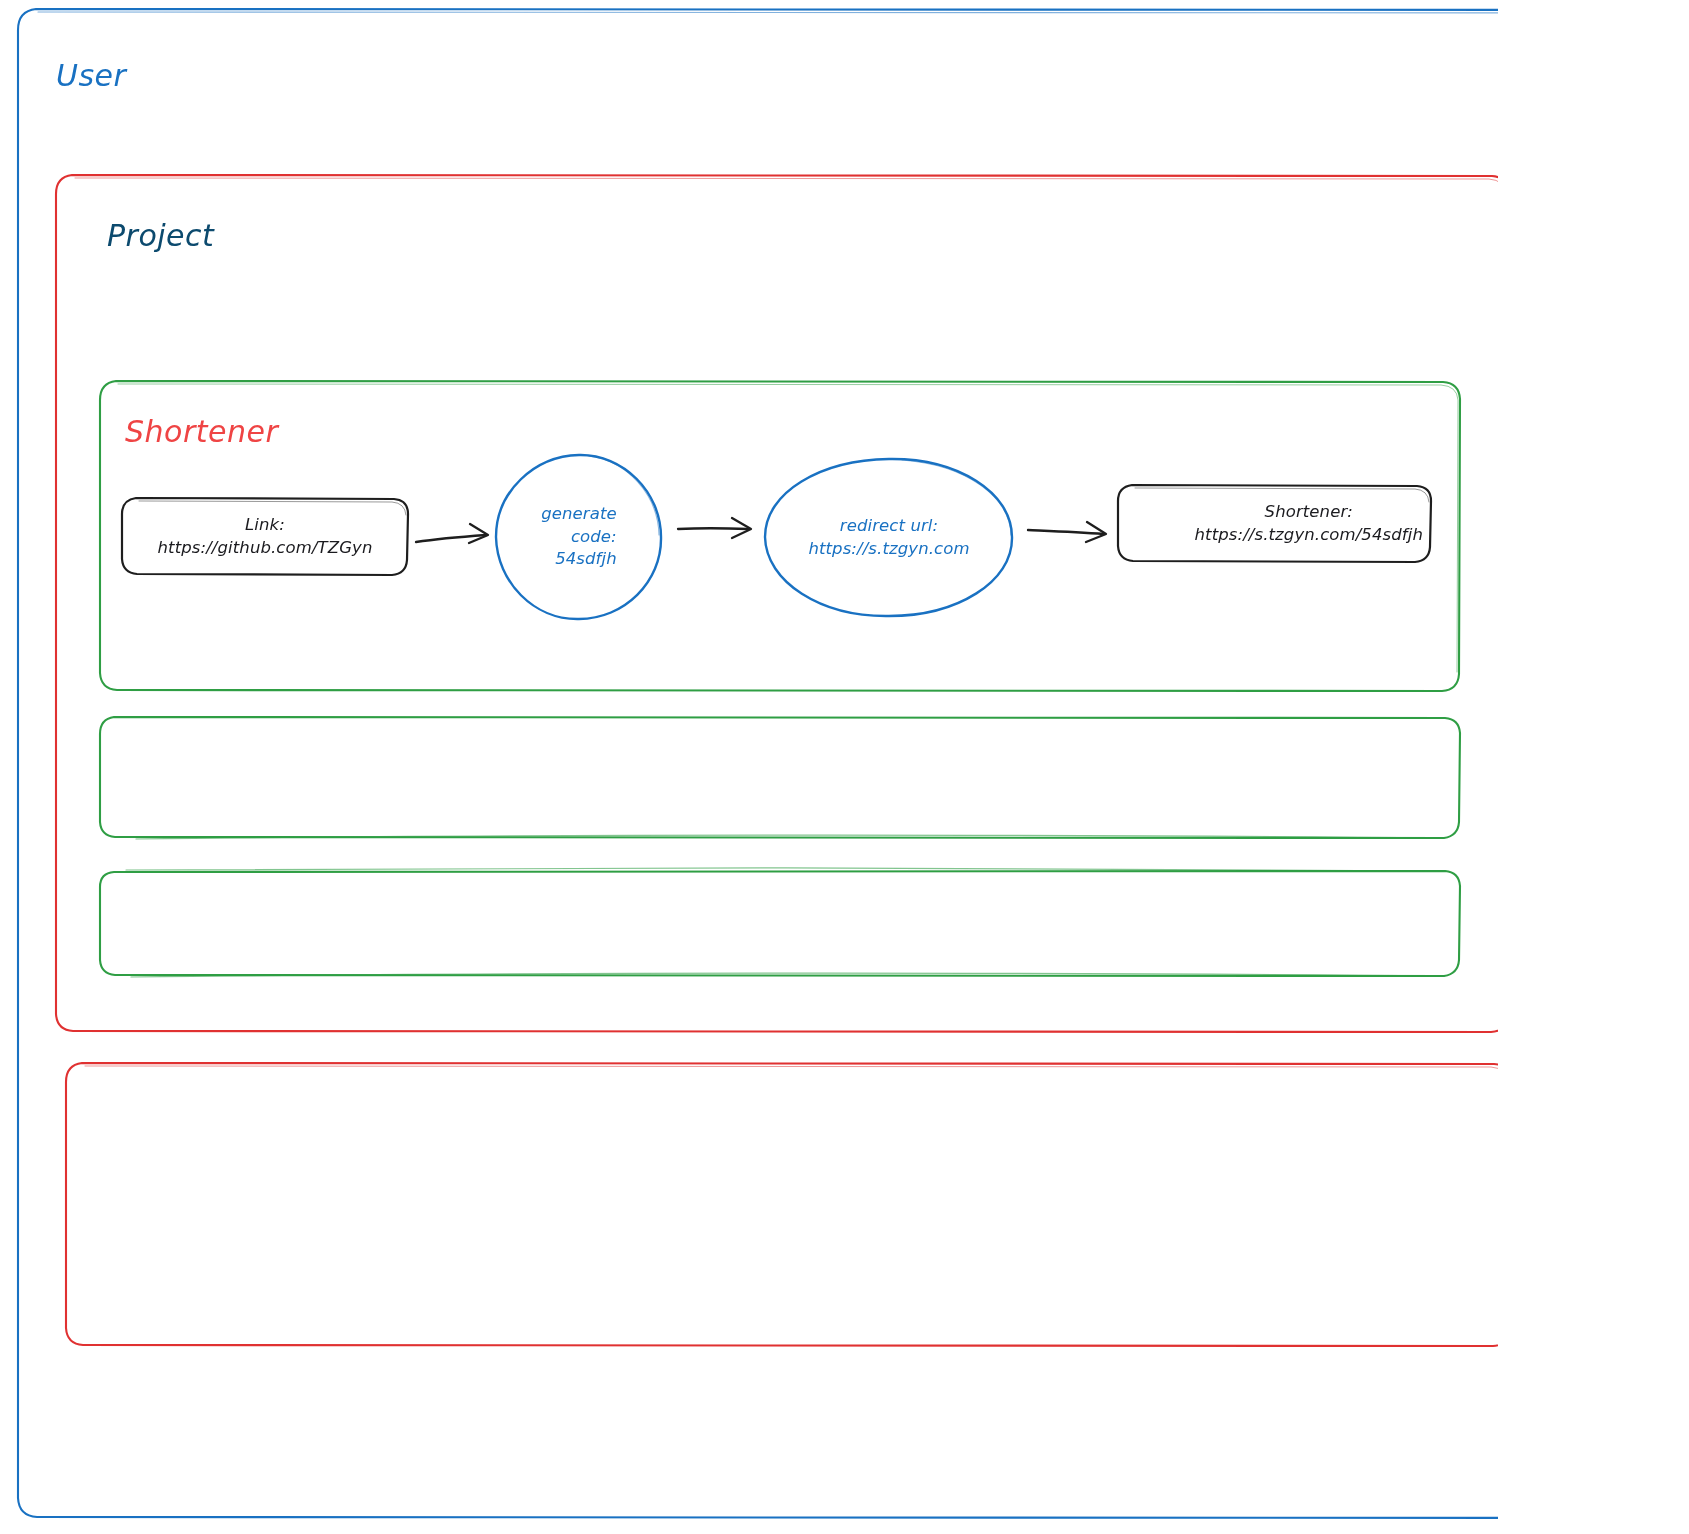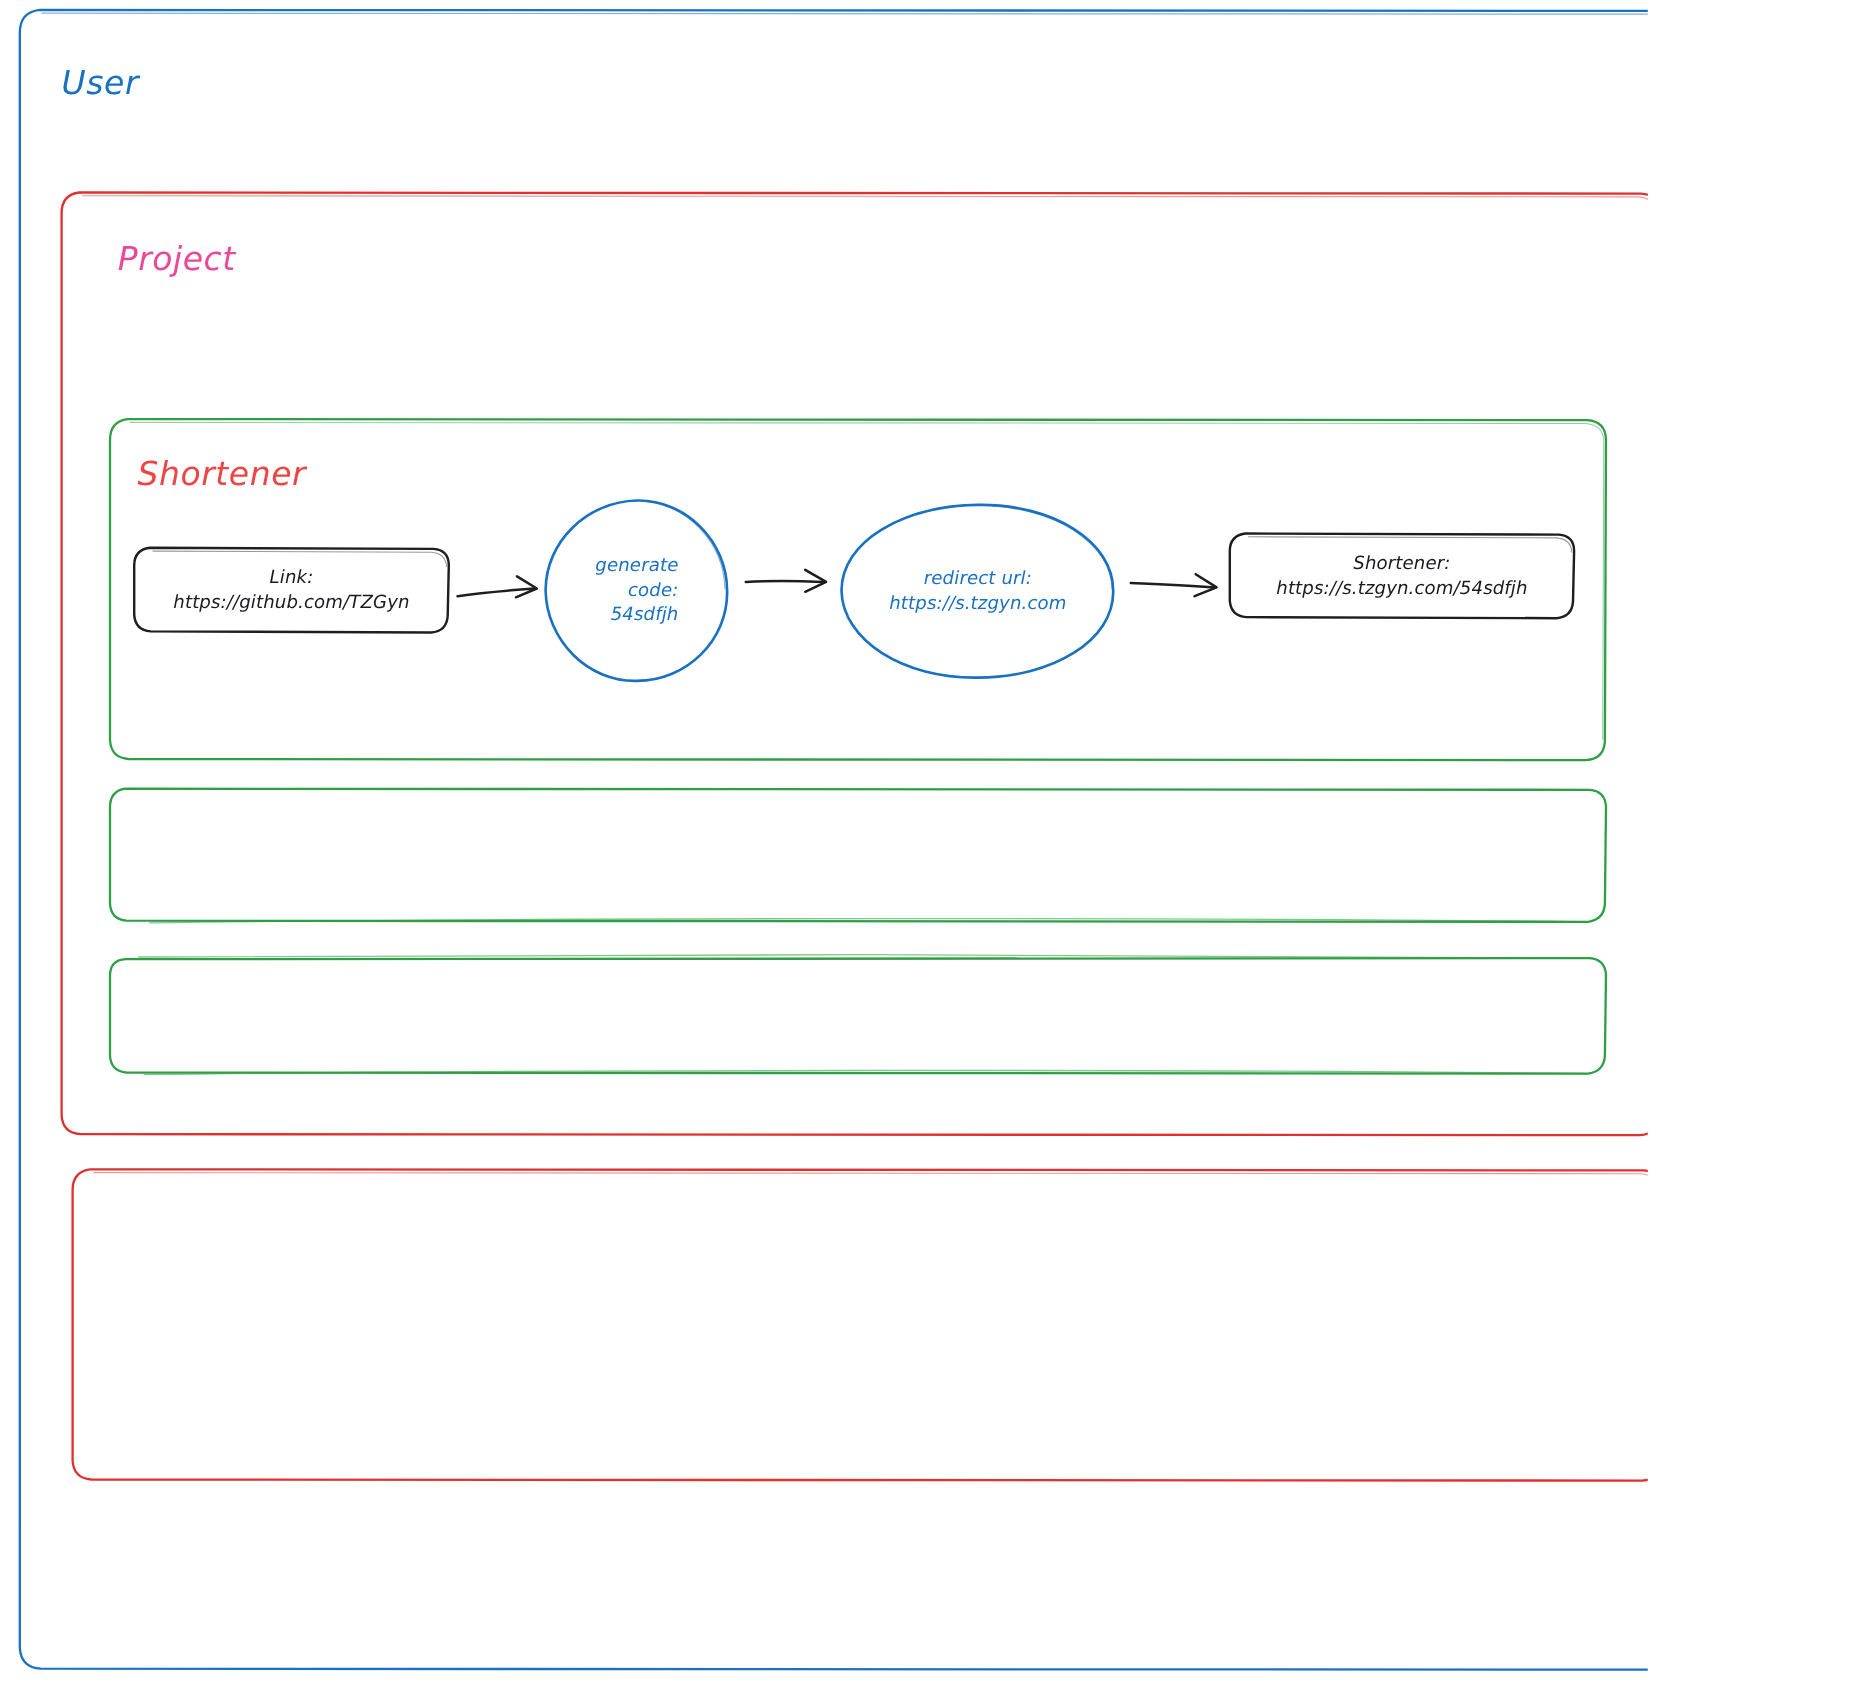--- a/index.html
+++ b/index.html
@@ -89,21 +89,21 @@
     </svg>
   </div>
   <div class="frame-label" style="left:56px; top:58px; color:#1971c2;">User</div>
 
   <div class="frame" style="left:52px; top:172px; width:1460px; height:864px;">
     <svg viewBox="0 0 1460 864" preserveAspectRatio="none" aria-hidden="true">
       <path d="M 20,3 L 1440,4 Q 1456,5 1457,21 L 1456,843 Q 1455,859 1439,860 L 21,859 Q 5,858 4,842 L 4,22 Q 4,5 20,3 Z" fill="none" stroke="#e03131" stroke-width="2.1" stroke-linecap="round" stroke-linejoin="round"></path>
       <path d="M 23,6 L 1437,7 Q 1453,8 1454,23" fill="none" stroke="#e03131" stroke-width="1" stroke-linecap="round" opacity="0.5"></path>
     </svg>
   </div>
-  <div class="frame-label" style="left:107px; top:218px; color:#ec4899;">Project</div>
+  <div class="frame-label" style="left:107px; top:218px; color:#0c4a6e;">Project</div>
 
   <div class="frame" style="left:96px; top:378px; width:1367px; height:317px;">
     <svg viewBox="0 0 1367 317" preserveAspectRatio="none" aria-hidden="true">
       <path d="M 20,3 L 1347,4 Q 1363,5 1364,21 L 1363,296 Q 1362,312 1346,313 L 21,312 Q 5,311 4,295 L 4,22 Q 4,5 20,3 Z" fill="none" stroke="#2f9e44" stroke-width="2.1" stroke-linecap="round" stroke-linejoin="round"></path>
       <path d="M 22,6 L 1345,7 Q 1361,8 1362,22 L 1361,294" fill="none" stroke="#2f9e44" stroke-width="1" stroke-linecap="round" opacity="0.5"></path>
     </svg>
   </div>
   <div class="frame-label" style="left:125px; top:414px; color:#ef4444;">Shortener</div>
 
   <div class="node" style="left:120px; top:496px; width:290px; height:81px;">
@@ -142,21 +142,21 @@
     </svg>
     <div class="node-text blue">redirect url:
 https://s.tzgyn.com</div>
   </div>
 
   <svg class="arrow" style="left:1026px; top:508px; width:95px; height:60px;" viewBox="0 0 95 60">
     <path d="M 2,22 C 24,23 50,24 78,26" fill="none" stroke="#1e1e1e" stroke-width="2.3" stroke-linecap="round"></path>
     <path d="M 61,14 L 80,26 L 60,34" fill="none" stroke="#1e1e1e" stroke-width="2.3" stroke-linecap="round" stroke-linejoin="round"></path>
   </svg>
 
-  <div class="node" style="left:1116px; top:483px; width:317px; height:81px;">
+  <div class="node" style="left:1116px; top:483px; width:317px; height:81px;justify-content:flex-end;">
     <svg viewBox="0 0 317 81" preserveAspectRatio="none" aria-hidden="true">
       <path d="M 16,2 L 301,3 Q 315,4 315,18 L 314,64 Q 313,78 299,79 L 17,78 Q 3,77 2,63 L 2,18 Q 2,4 16,2 Z" fill="#ffffff" stroke="#1e1e1e" stroke-width="2.2" stroke-linecap="round" stroke-linejoin="round"></path>
       <path d="M 19,5 L 299,6 Q 312,7 313,19" fill="none" stroke="#1e1e1e" stroke-width="1" stroke-linecap="round" opacity="0.45"></path>
     </svg>
     <div class="node-text dark">Shortener:
 https://s.tzgyn.com/54sdfjh</div>
   </div>
 
   <div class="frame" style="left:96px; top:714px; width:1367px; height:128px;">
     <svg viewBox="0 0 1367 128" preserveAspectRatio="none" aria-hidden="true">

